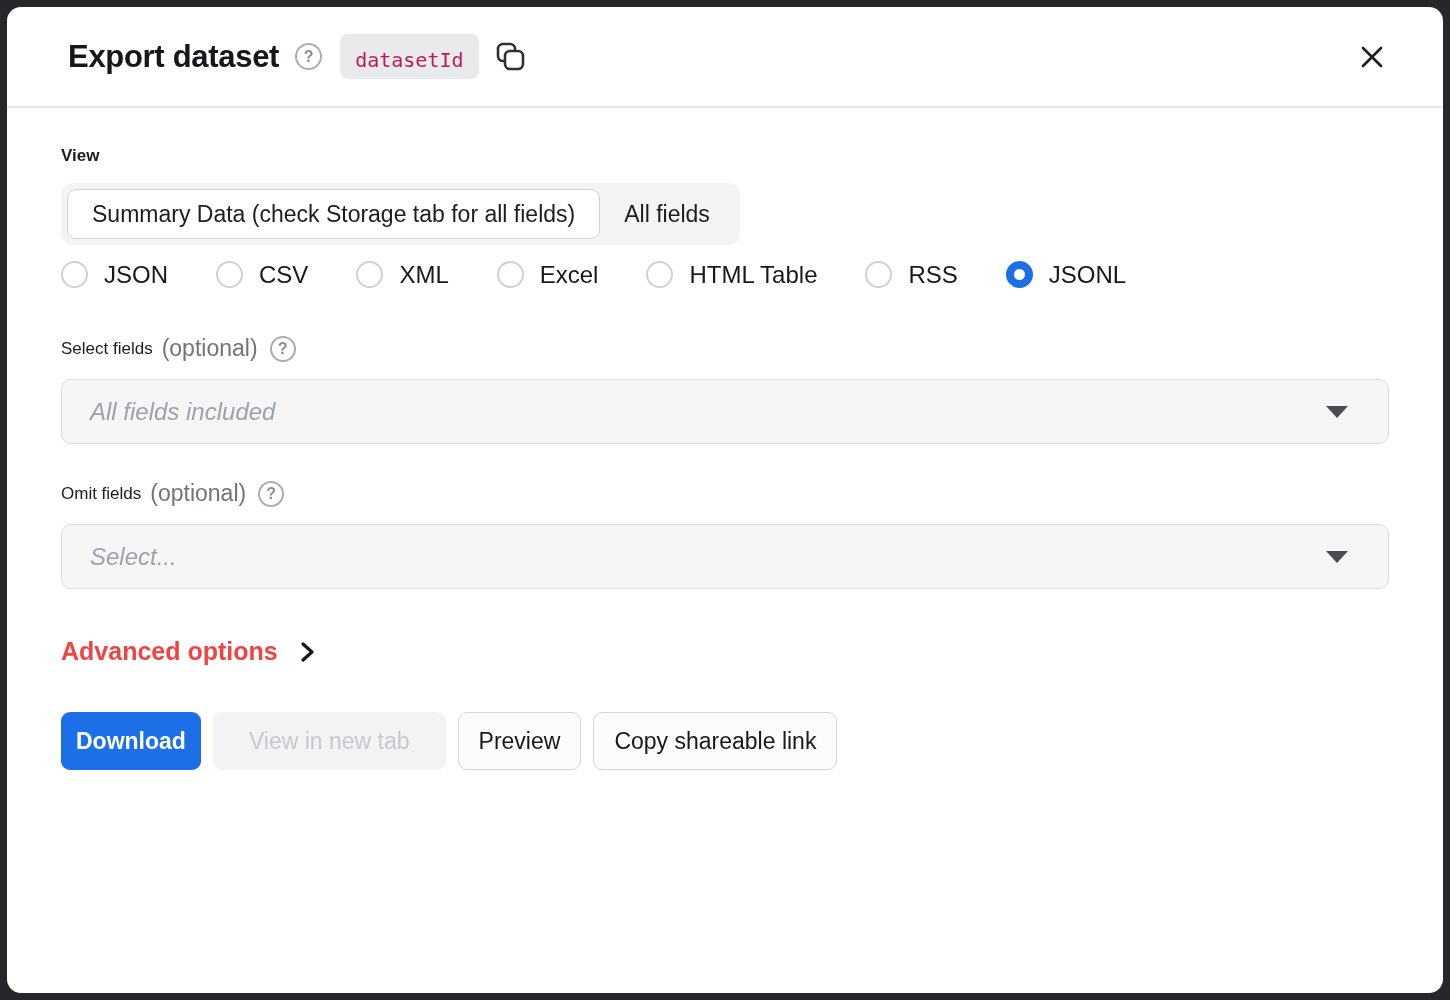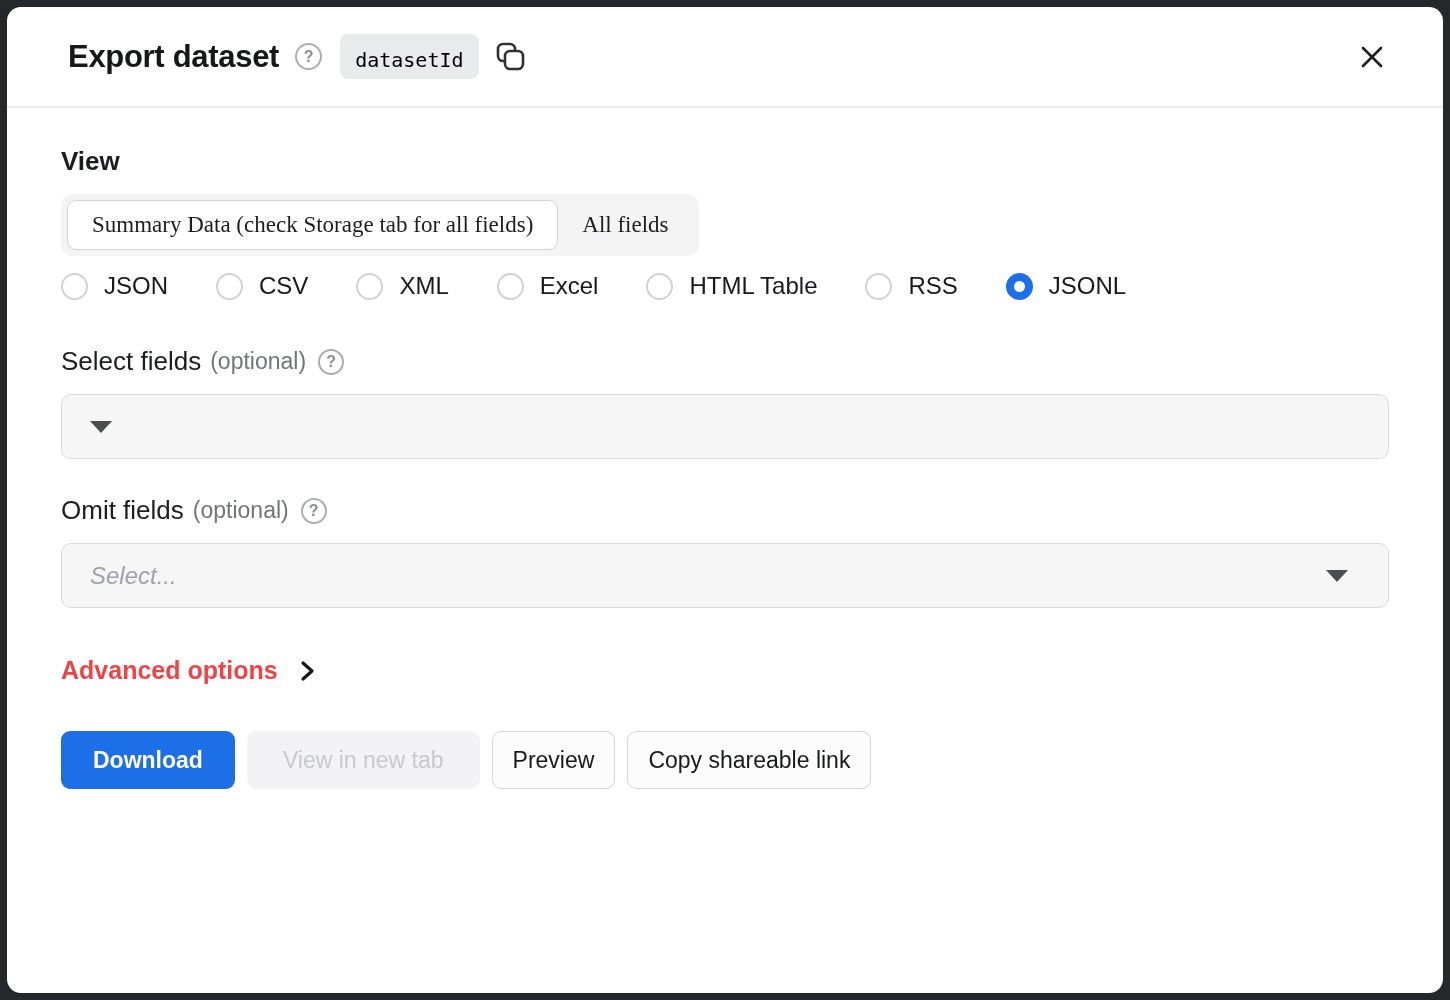--- a/index.html
+++ b/index.html
@@ -48,54 +48,53 @@
     margin-left: 16px;
     flex: 0 0 auto;
   }
   .dataset-badge {
     margin-left: 18px;
     background: #e9eaec;
     border-radius: 8px;
     padding: 14px 15px 7px;
     font-family: "DejaVu Sans Mono", monospace;
     font-size: 20px;
-    color: #000000;
+    color: #be185d;
   }
   .copy-btn {
     margin-left: 13px;
     background: none;
     border: none;
     cursor: pointer;
     display: inline-flex;
     padding: 2px;
   }
   .spacer { flex: 1; }
   .close-btn {
     background: none;
     border: none;
     cursor: pointer;
     display: inline-flex;
     padding: 4px;
   }
   
   .modal-body { padding: 38px 54px 30px; flex: 1; }
   .field-label {
-    font-size: 26px;
+    font-size: 17px;
     font-weight: 600;
     color: #1b1d21;
   }
   
   .segmented {
     margin-top: 17px;
     display: inline-flex;
     align-items: stretch;
     background: #f4f4f5;
     border-radius: 12px;
     padding: 6px;
-    font-family: Liberation Serif, serif;
   }
   .segment {
     font-size: 23px;
     color: #1b1d21;
     display: inline-flex;
     align-items: center;
     padding: 0 24px;
     height: 50px;
     border-radius: 9px;
     cursor: pointer;
@@ -116,21 +115,21 @@
   
   .format-label { margin-top: 40px; }
   .radio-row {
     margin-top: 16px;
     display: flex;
     align-items: center;
     column-gap: 48px;
   }
   .radio-item {
     display: inline-flex;
-    align-items: flex-end;
+    align-items: flex-start;
     cursor: pointer;
   }
   .radio-circle {
     width: 27px; height: 27px;
     border: 2px solid #cfd1d6;
     border-radius: 50%;
     background: #ffffff;
     flex: 0 0 auto;
   }
   .radio-item.selected .radio-circle {
@@ -218,21 +217,21 @@
     align-items: center;
     justify-content: center;
     cursor: pointer;
     padding: 0 20px;
     border: 1px solid transparent;
   }
   .btn-primary {
     background: #1d6fe8;
     color: #ffffff;
     font-weight: 600;
-    padding: 0 31px;
+    padding: 0 14px;
   }
   .btn-disabled {
     background: #f3f3f5;
     color: #c7c9cf;
     cursor: default;
     padding: 0 35px;
   }
   .btn-secondary {
     background: #fcfcfd;
     border-color: #d5d6da;
@@ -307,20 +306,21 @@
       </label>
     </div>
 
     
     <div class="field-heading sf-heading">
       <span class="field-label">Select fields</span>
       <span class="optional">(optional)</span>
       <span class="help-icon">?</span>
     </div>
     <div class="dropdown">
+      <span class="dropdown-placeholder">All fields included</span>
       <span class="caret-down"></span>
     </div>
 
     
     <div class="field-heading of-heading">
       <span class="field-label">Omit fields</span>
       <span class="optional">(optional)</span>
       <span class="help-icon">?</span>
     </div>
     <div class="dropdown">

